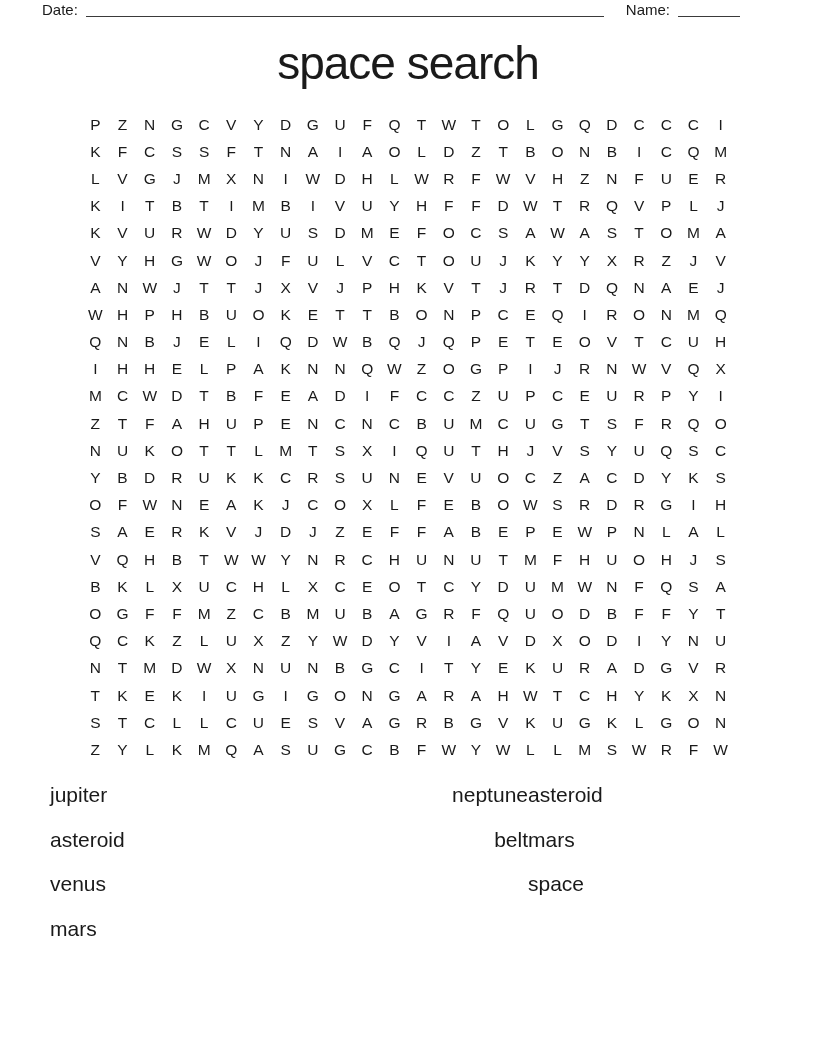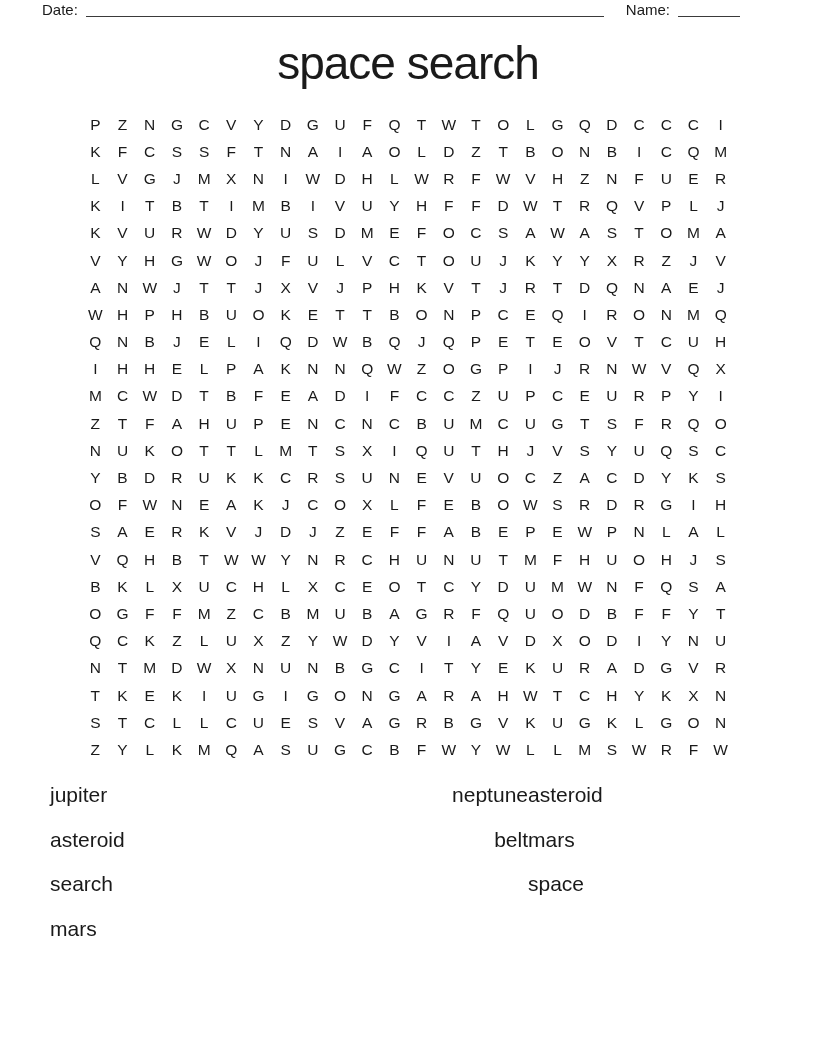--- a/index.html
+++ b/index.html
@@ -678,21 +678,21 @@
     <span class="cell">W</span>
     <span class="cell">R</span>
     <span class="cell">F</span>
     <span class="cell">W</span>
   </div>
 
 <div class="word-list">
   <div class="word-col-1">
       <div class="word">jupiter</div>
       <div class="word">asteroid</div>
-      <div class="word">search</div>
+      <div class="word">venus</div>
       <div class="word">mars</div>
     </div>
   <div class="word-col-2">
       <div class="word">neptune</div>
       <div class="word">belt</div>
     </div>
   <div class="word-col-3">
       <div class="word">asteroid</div>
       <div class="word">mars</div>
       <div class="word">space</div>

